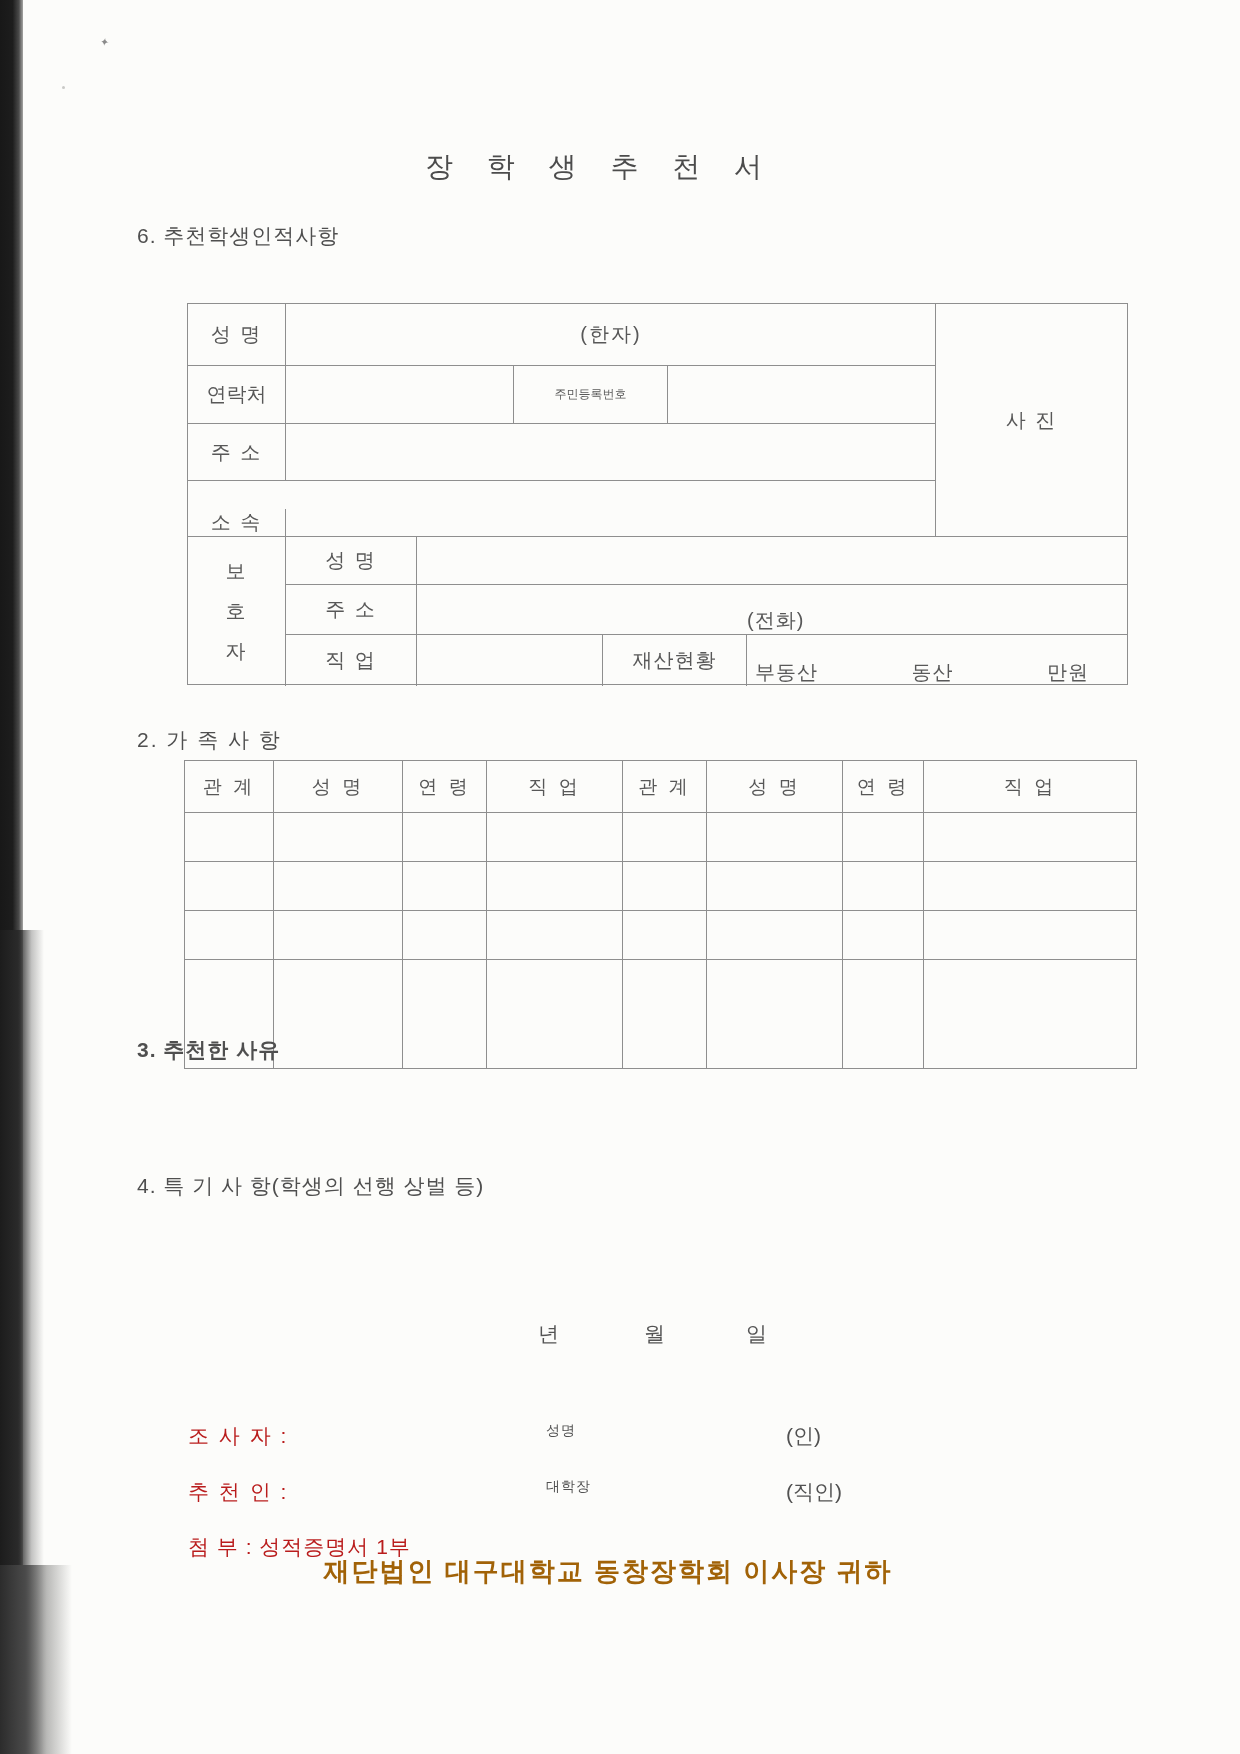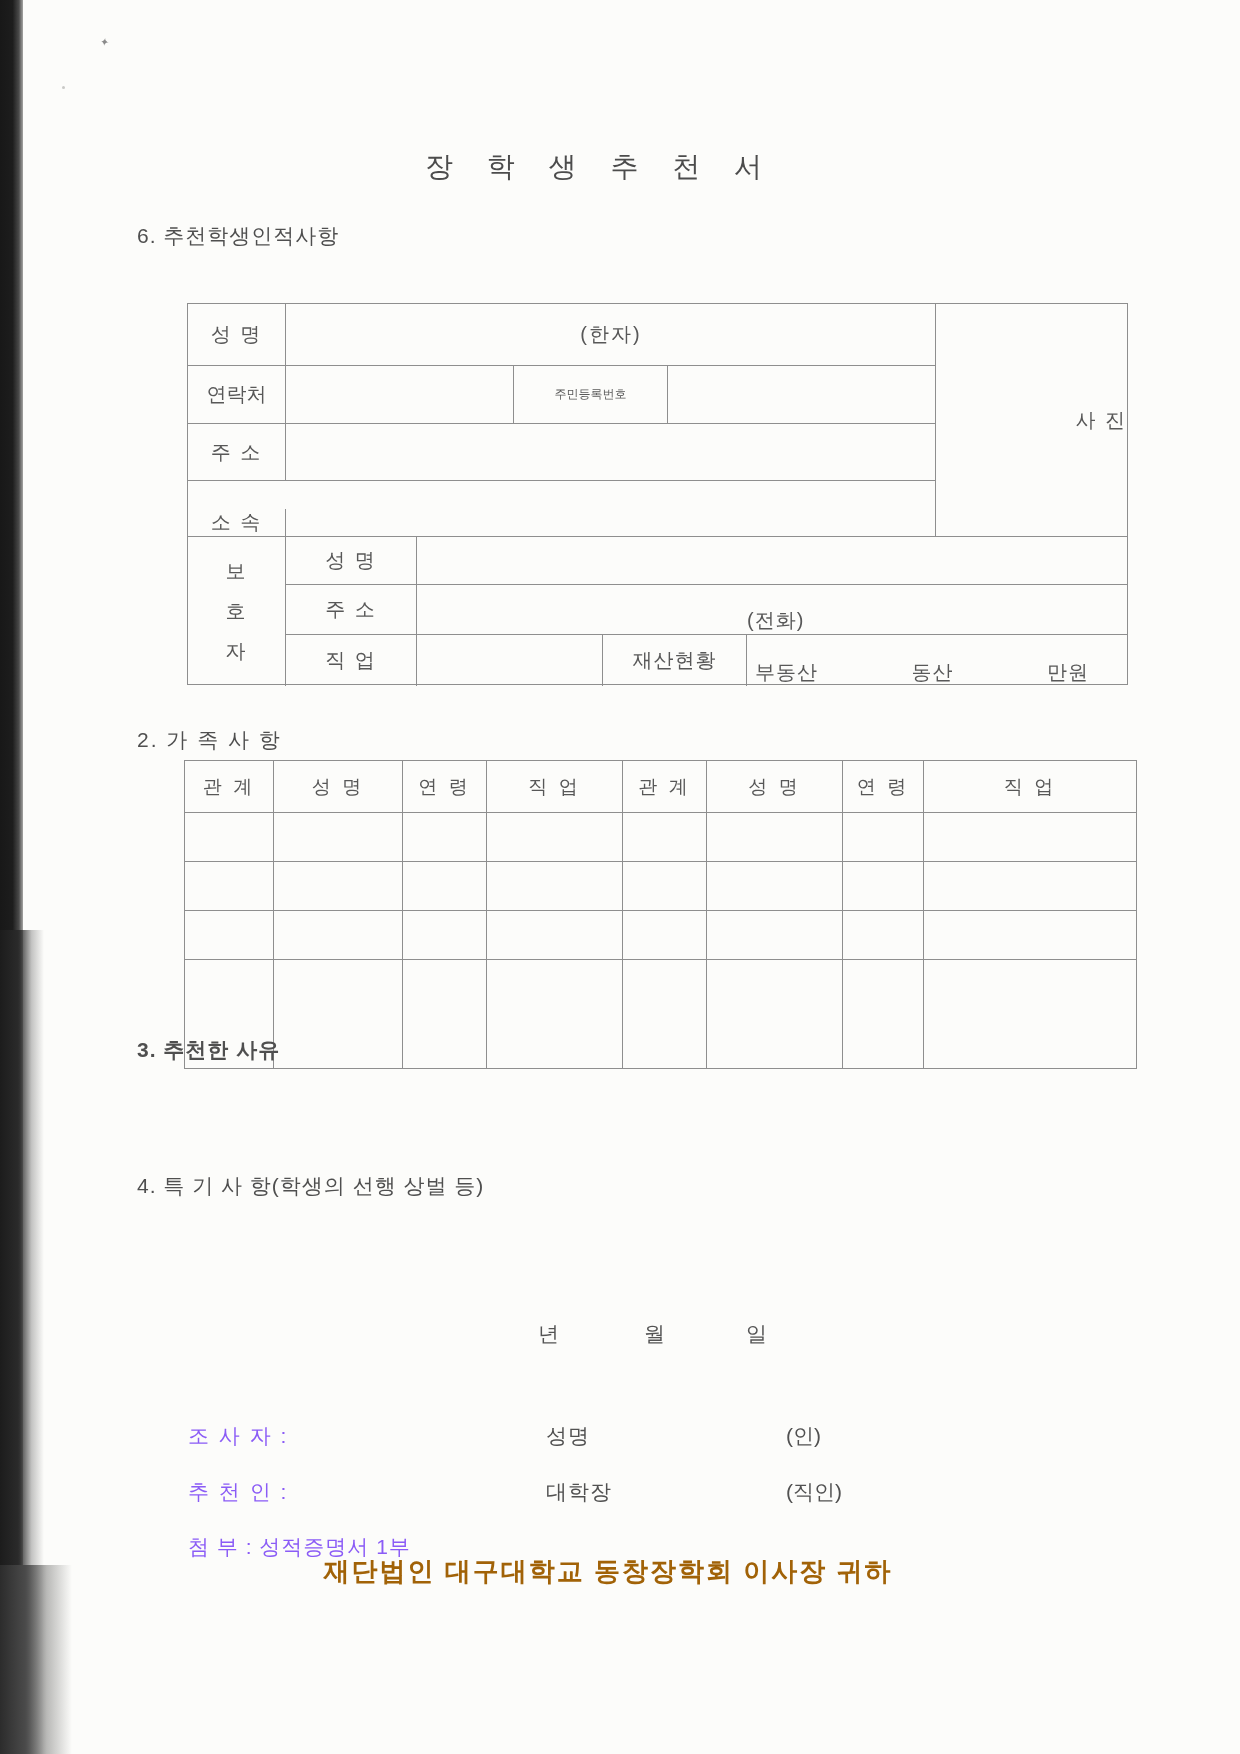--- a/index.html
+++ b/index.html
@@ -37,21 +37,21 @@
   .t1 { left:187px; top:303px; width:941px; height:382px;
     border:1px solid #8e8e8e; }
   .t1-main { position:absolute; left:0; top:0; width:748px; }
   .t1row { display:flex; width:100%; }
   .bb { border-bottom:1px solid #8e8e8e; }
   .br { border-right:1px solid #8e8e8e; }
   .lab { width:98px; display:flex; align-items:center; justify-content:center; }
   .val { flex:1; display:flex; align-items:center; }
   .center { justify-content:center; }
   .photo { position:absolute; right:0; top:0; width:192px; height:232px;
-    border-left:1px solid #8e8e8e; display:flex; align-items:center; justify-content:flex-end; }
+    border-left:1px solid #8e8e8e; display:flex; align-items:center; justify-content:center; }
   .guardian { position:absolute; left:0; top:232px; width:100%; height:150px;
     border-top:1px solid #8e8e8e; display:flex; }
   .g-lab { width:98px; border-right:1px solid #8e8e8e; display:flex; flex-direction:column;
     align-items:center; justify-content:space-evenly; padding:8px 0; }
   .g-rows { flex:1; display:flex; flex-direction:column; }
   .g-row { display:flex; width:100%; }
   .g-sublab { width:131px; border-right:1px solid #8e8e8e; display:flex;
     align-items:center; justify-content:center; }
   .g-val { flex:1; display:flex; align-items:flex-end; position:relative; }
   .phone { margin-left:330px; }
@@ -72,22 +72,22 @@
     display:flex; align-items:center; justify-content:center; }
   .t2 > div:nth-child(8n) { border-right:none; }
   .t2 > div:nth-child(n+33) { border-bottom:none; }
   .t2 .hdr { font-size:19px; color:#575757; letter-spacing:3px; }
 
   
   .dateline { left:538px; top:1320px; width:260px; height:30px; }
   .dateline span { position:absolute; font-size:21px; color:#545454; }
   .d-y { left:0; } .d-m { left:106px; } .d-d { left:208px; }
   .sigrow { height:30px; }
-  .sig-label { position:absolute; left:188px; font-size:21px; color:#8b5cf6; letter-spacing:2px; }
-  .sig-name { position:absolute; left:546px; font-size:21px; color:#515151; letter-spacing:1px; }
+  .sig-label { position:absolute; left:188px; font-size:21px; color:#b91c1c; letter-spacing:2px; }
+  .sig-name { position:absolute; left:546px; font-size:14px; color:#515151; letter-spacing:1px; }
   .sig-seal { position:absolute; left:786px; font-size:21px; color:#515151; }
   .footer { left:38px; top:1554px; width:1140px; text-align:center;
     font-size:26px; font-weight:600; letter-spacing:2px; color:#a16207; }
 </style>
 </head>
 <body>
 
 <div class="page">
 
   <div class="abs edge-main"></div>

